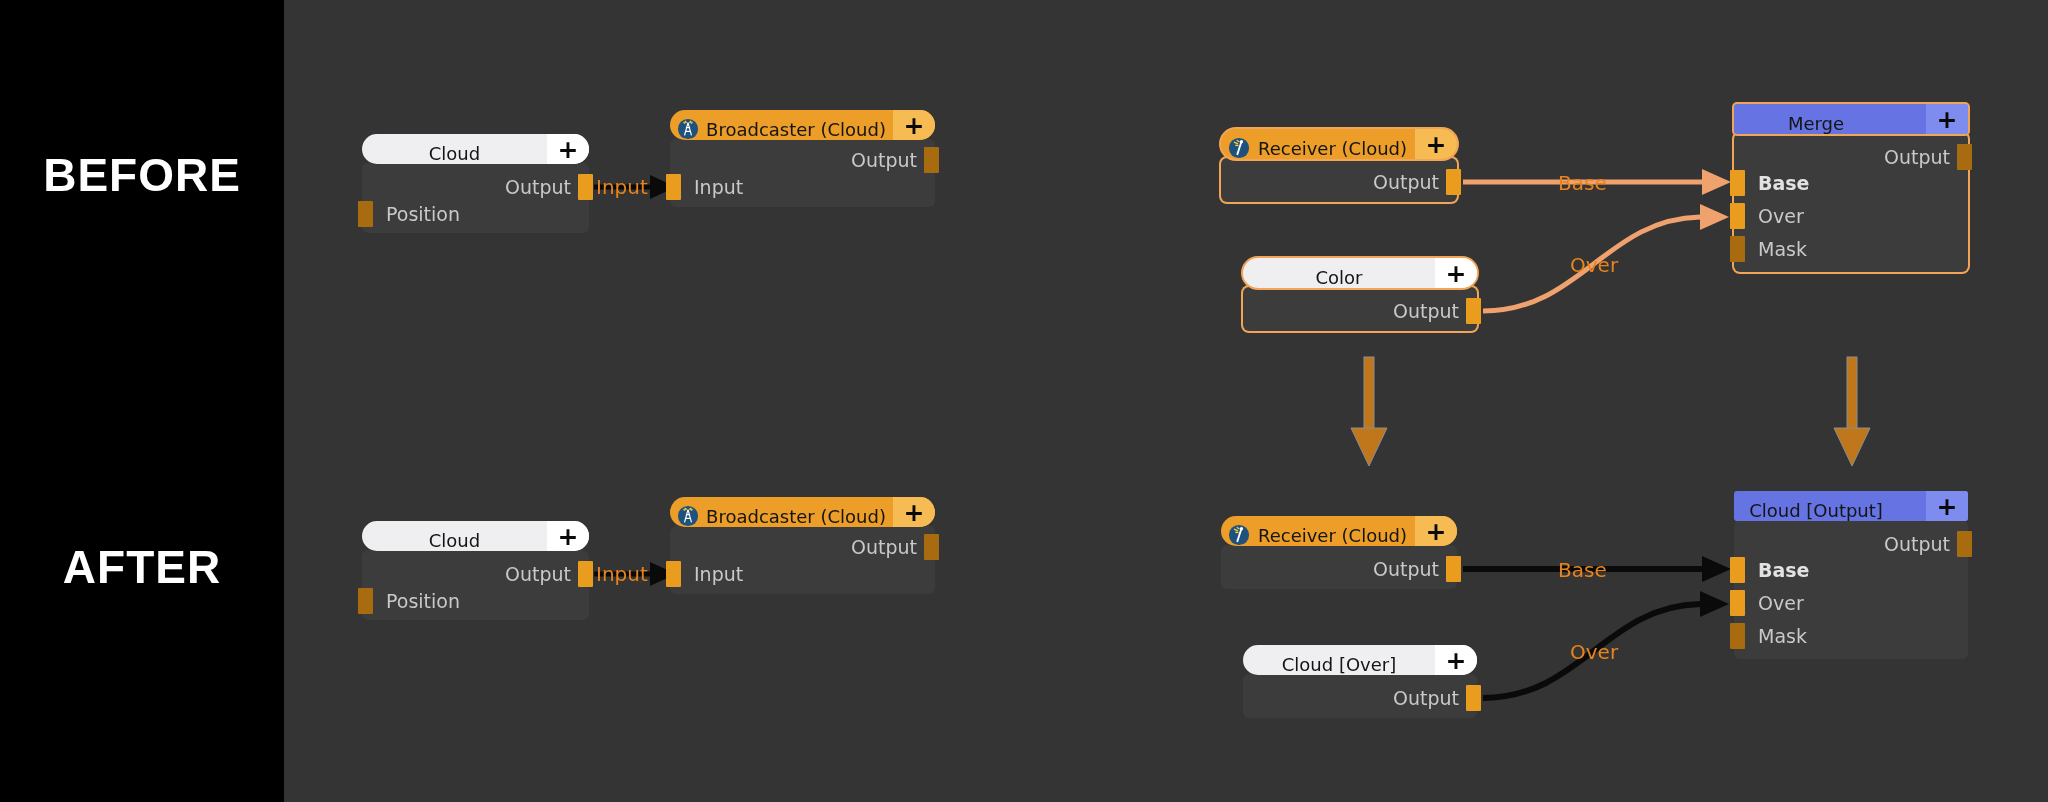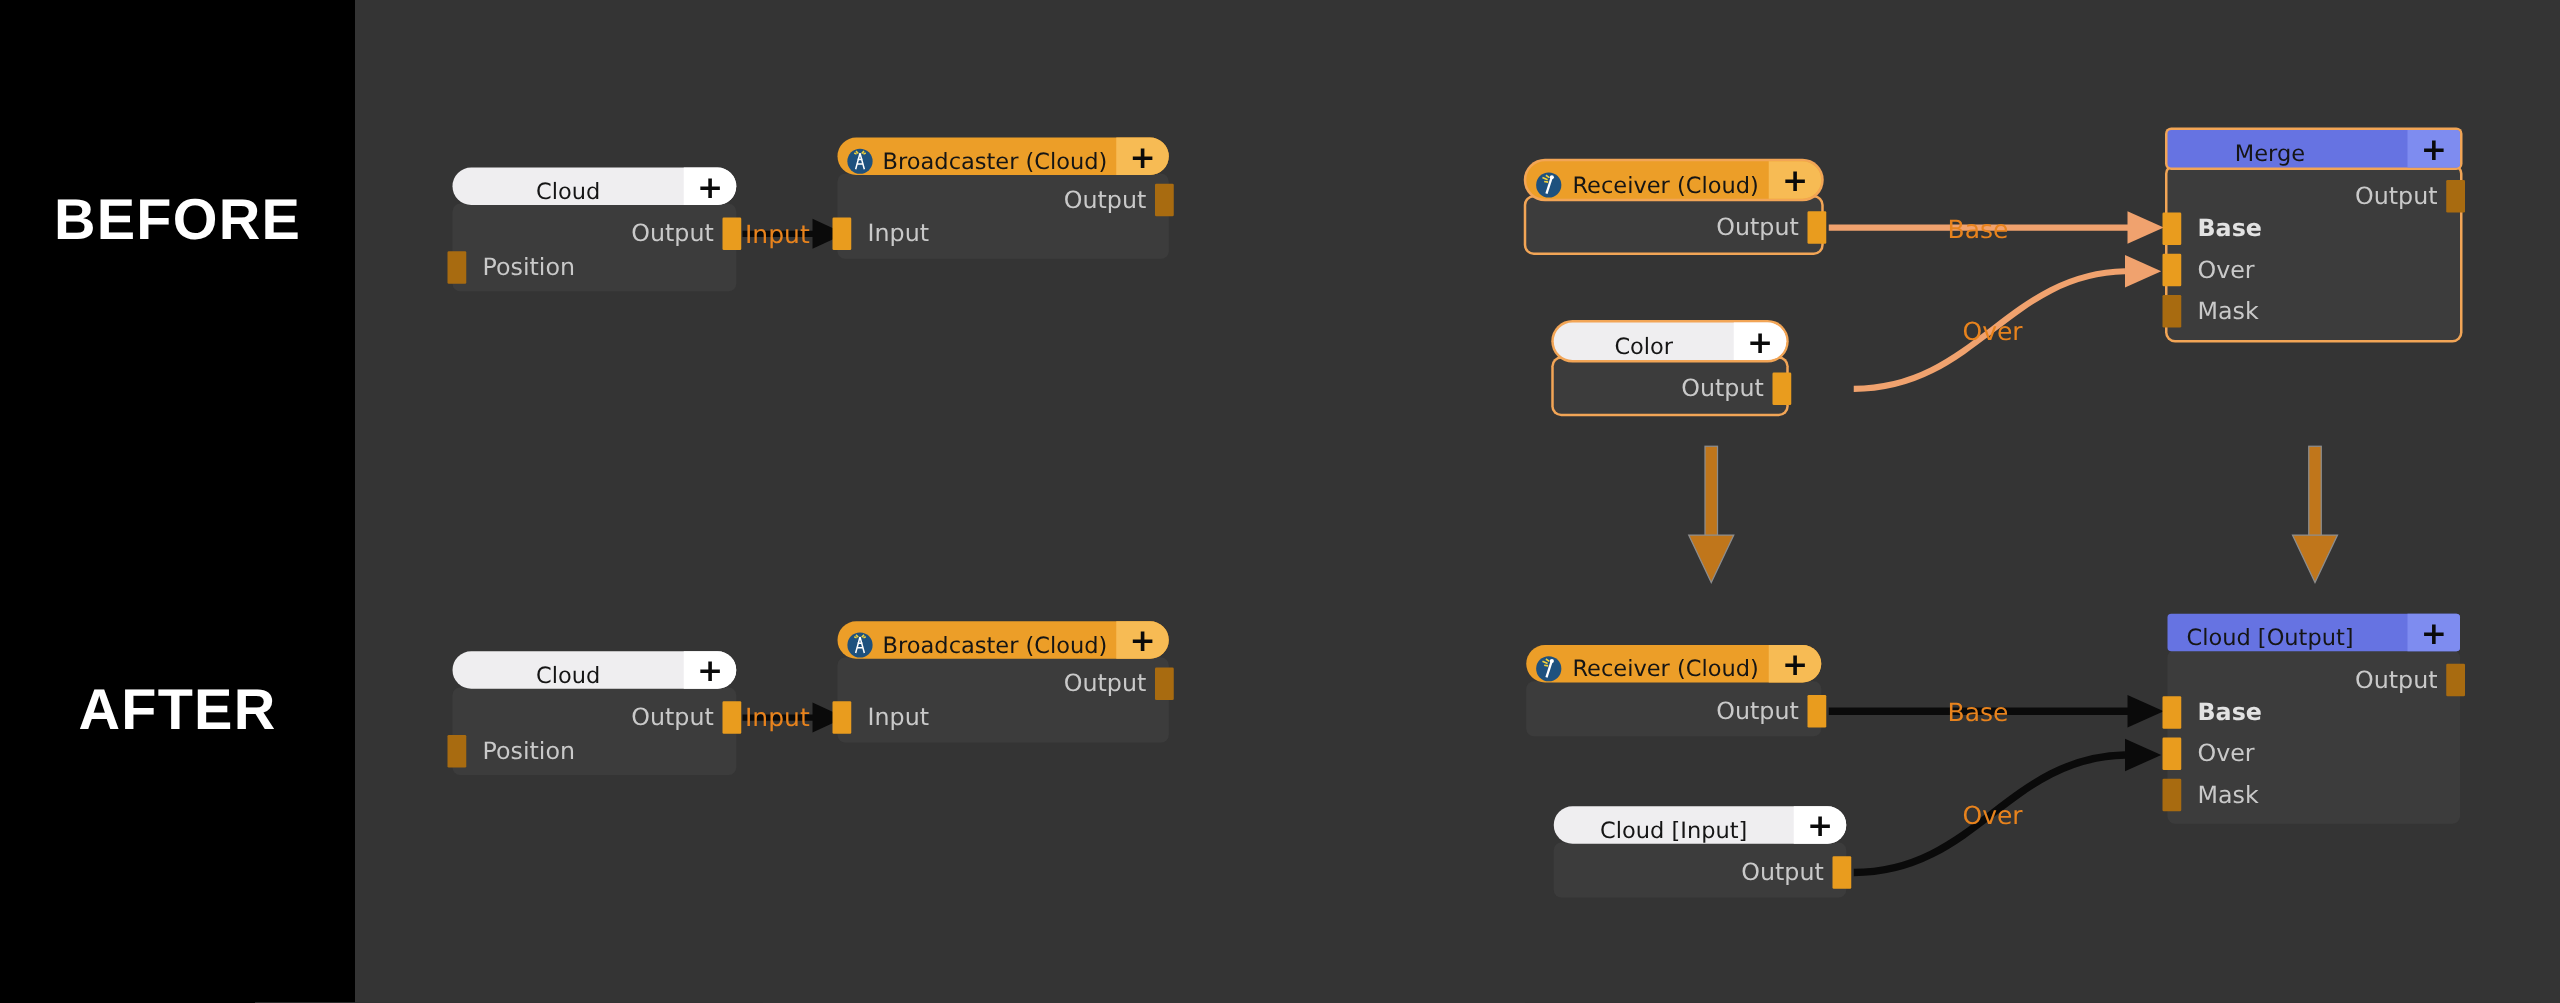--- a/index.html
+++ b/index.html
@@ -116,21 +116,21 @@
       </svg>
       <span class="hdr-title">Receiver (Cloud)</span>
       <span class="hdr-plus">+</span>
     </div>
     <div class="body" style="top:29px;height:44px">
       <div class="port rt" style="top:10px">Output</div>
       <div class="conn bright rt" style="top:11px"></div>
     </div>
   </div>
 
-  <div class="node sel" style="left:1243px;top:258px;width:186px">
+  <div class="node sel" style="left:1243px;top:258px;width:234px">
     <div class="hdr white">
       <span class="hdr-title">Color</span>
       <span class="hdr-plus">+</span>
     </div>
     <div class="body" style="top:29px;height:44px">
       <div class="port rt" style="top:10px">Output</div>
       <div class="conn bright rt" style="top:11px"></div>
     </div>
   </div>
 
@@ -199,21 +199,21 @@
       <span class="hdr-plus">+</span>
     </div>
     <div class="body" style="top:29px;height:44px">
       <div class="port rt" style="top:10px">Output</div>
       <div class="conn bright rt" style="top:11px"></div>
     </div>
   </div>
 
   <div class="node" style="left:1243px;top:645px;width:234px">
     <div class="hdr white">
-      <span class="hdr-title">Cloud [Input]</span>
+      <span class="hdr-title">Cloud [Over]</span>
       <span class="hdr-plus">+</span>
     </div>
     <div class="body" style="top:29px;height:44px">
       <div class="port rt" style="top:10px">Output</div>
       <div class="conn bright rt" style="top:11px"></div>
     </div>
   </div>
 
   <div class="node" style="left:1734px;top:491px;width:234px">
     <div class="hdr blue">

